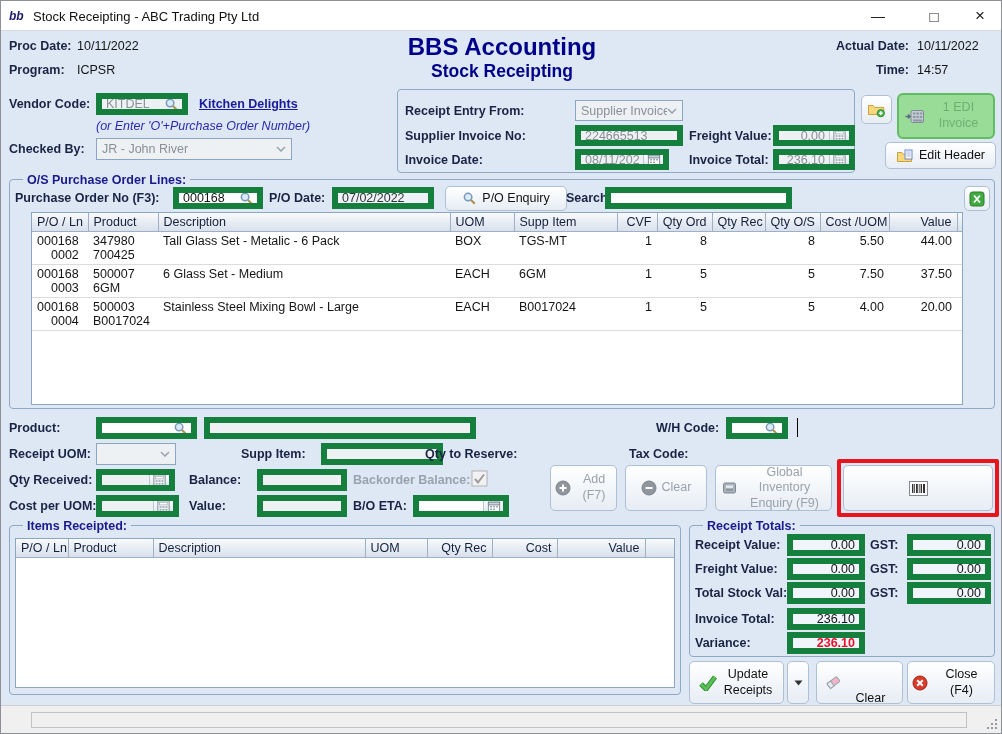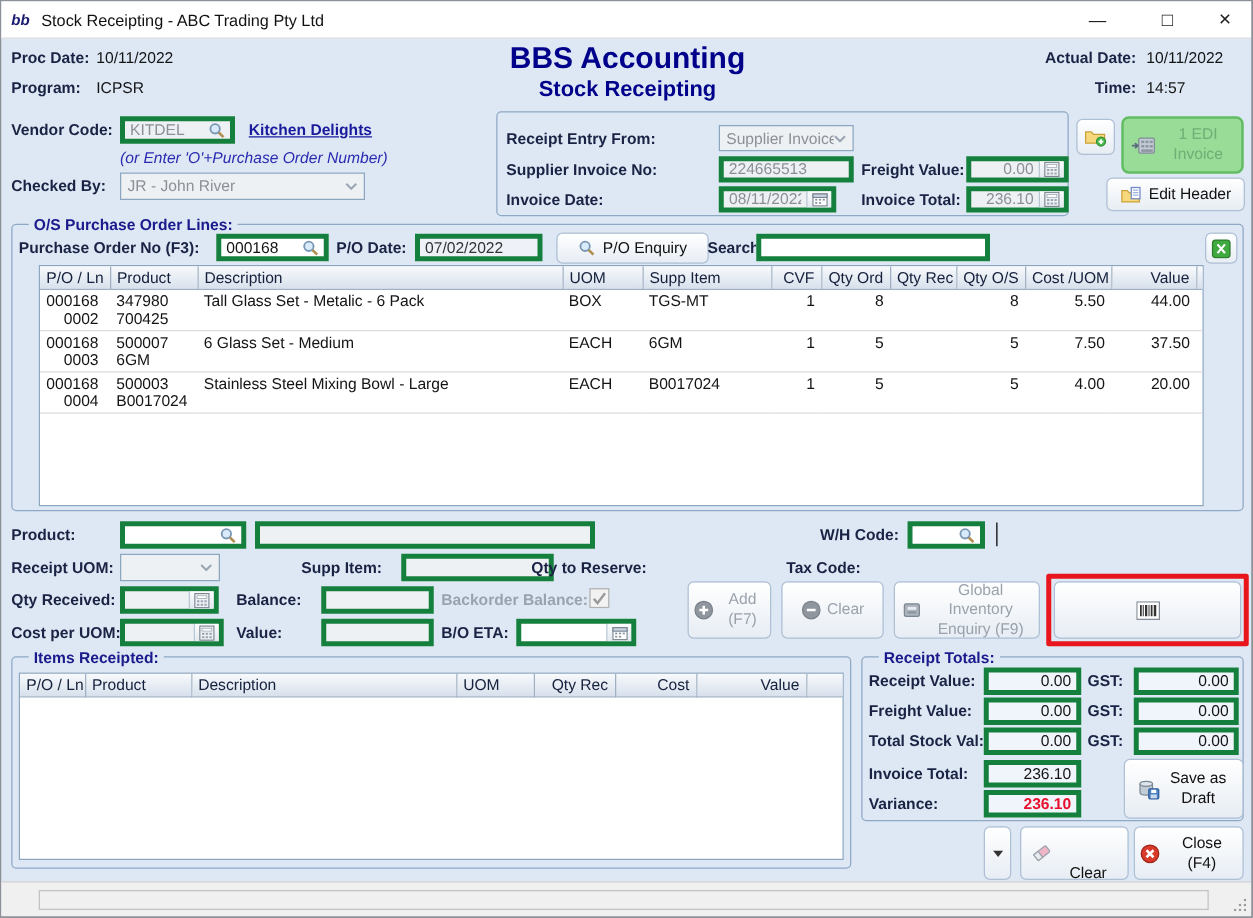--- a/index.html
+++ b/index.html
@@ -28,21 +28,21 @@
 
   .link { font-size:12.5px; font-weight:bold; color:#1a1a9c; text-decoration:underline; cursor:pointer; }
   .hint { font-size:12.5px; font-style:italic; color:#2a2ab0; }
 
   
   .group { position:absolute; border:1px solid #8fa8c4; border-radius:4px; }
   .legend { position:absolute; font-size:12.5px; font-weight:bold; color:#1a1a8c;
             background:#dde8f4; padding:0 4px; white-space:nowrap; }
 
   
-  .field { position:absolute; display:flex; align-items:flex-end; border:4px solid #15803d;
+  .field { position:absolute; display:flex; align-items:center; border:6px solid #15803d;
            background:#fff; overflow:hidden; }
   .field input { flex:1; min-width:0; border:none; outline:none; background:transparent;
                  font:12.5px "Liberation Sans", sans-serif; color:#141414; padding:0 4px; }
   .field.disabled { background:#eef1f4; }
   .field.disabled input { color:#8b9097; }
   .field.roblue { background:#f0f5fb; }
   .field.roblue input { color:#141414; }
   .field input.num { text-align:right; }
   .field input.red { color:#e8112d; font-weight:bold; }
   .ficon { width:20px; align-self:stretch; display:flex; align-items:center; justify-content:center;
@@ -643,33 +643,30 @@
 
   <div class="abs lbl" style="left:694px; top:611px;">Invoice Total:</div>
   <div class="field roblue" style="left:786px; top:607px; width:78px; height:22px;">
     <input class="num" readonly="" value="236.10" style="">
   </div>
   <div class="abs lbl" style="left:694px; top:635px;">Variance:</div>
   <div class="field roblue" style="left:786px; top:631px; width:78px; height:22px;">
     <input class="num red" readonly="" value="236.10" style="">
   </div>
 
-  <div class="btn" style="left:898px; top:606px; width:96px; height:48px;">
-    <span class="icon">
-      <svg width="18" height="17" viewBox="0 0 18 17">
-          <path d="M2 4 v7 c0 1.2 2.2 2.1 5 2.1 s5 -0.9 5 -2.1 v-7" fill="#c2ccd6" stroke="#7c8894"></path>
-          <ellipse cx="7" cy="4" rx="5" ry="2" fill="#dde4ea" stroke="#7c8894"></ellipse>
-          <rect x="9" y="8" width="8" height="8" rx="1" fill="#4d82c4" stroke="#2f5e9e"></rect>
-          <rect x="11" y="8.8" width="4" height="2.6" fill="#fff"></rect>
-          <rect x="10.5" y="12.6" width="5" height="3" fill="#c9d8ea"></rect>
-        </svg>
-    </span>
-    <span style="width:52px;">Save as Draft</span>
-  </div>
-
+
+  <div class="btn" style="left:688px; top:660px; width:95px; height:43px;">
+    <span class="icon">
+      <svg width="18" height="16" viewBox="0 0 18 16">
+          <path d="M2 9 L7 14 L16 2" stroke="#2f8f2f" stroke-width="5" fill="none"></path>
+          <path d="M2 9 L7 14 L16 2" stroke="#59c059" stroke-width="3" fill="none"></path>
+        </svg>
+    </span>
+    <span style="width:52px;">Update Receipts</span>
+  </div>
   <div class="btn" style="left:786px; top:660px; width:22px; height:43px;">
     <span class="icon">
       <svg width="9" height="6" viewBox="0 0 9 6">
           <path d="M0.5 0.5 L4.5 5.5 L8.5 0.5 Z" fill="#333"></path>
         </svg>
     </span>
   </div>
   <div class="btn" style="left:815px; top:660px; width:87px; height:43px;">
     <span class="icon">
       <svg width="17" height="17" viewBox="0 0 17 17">

